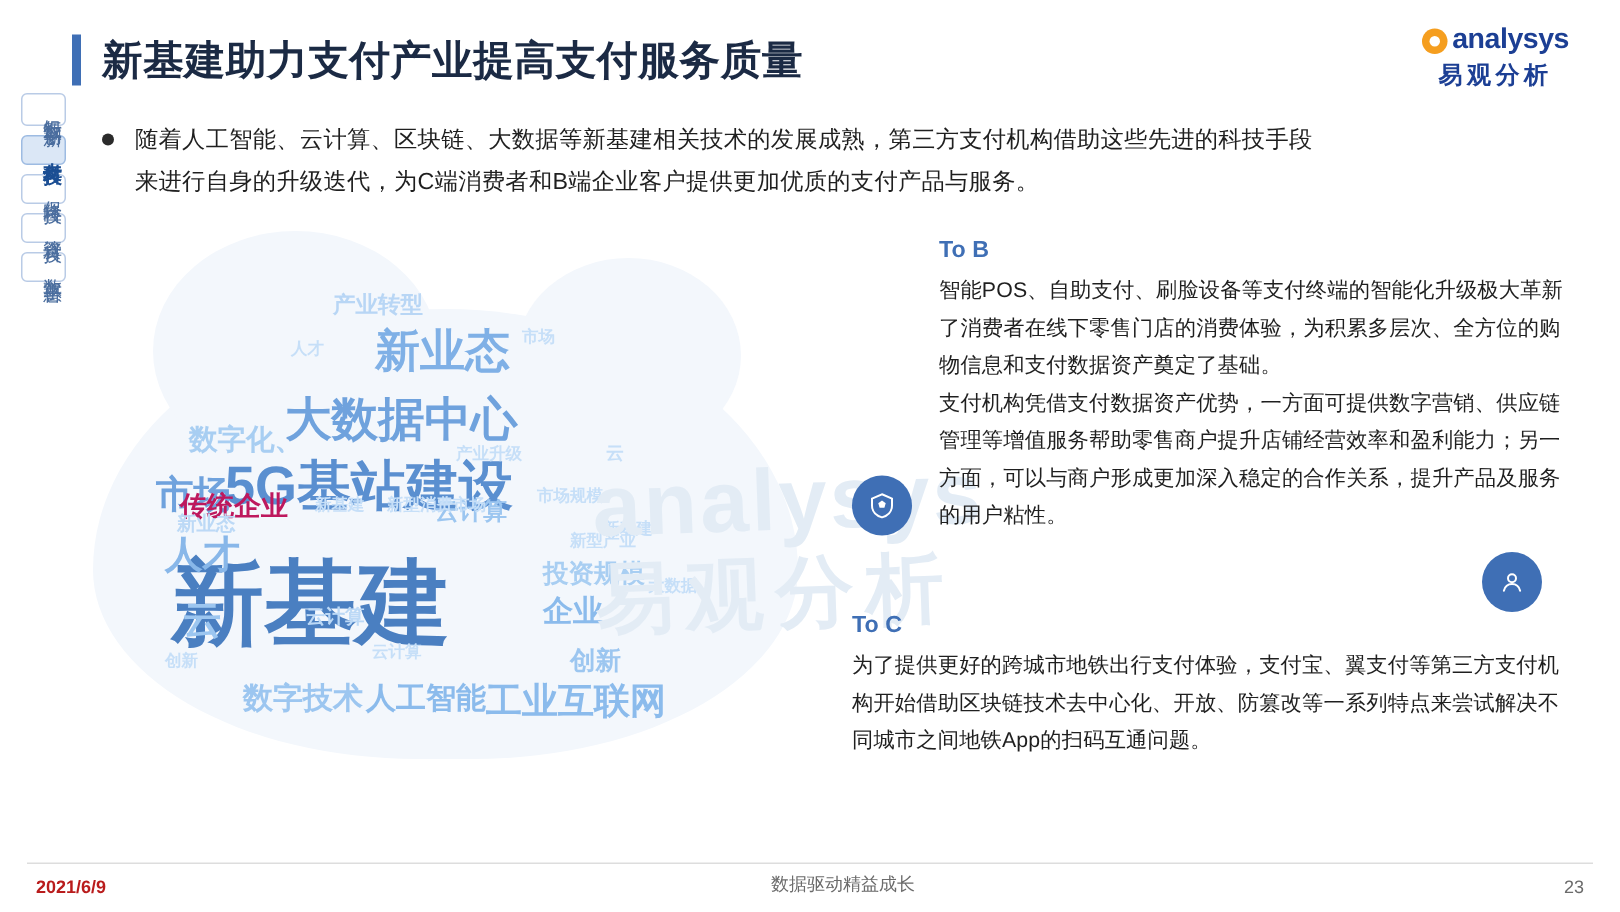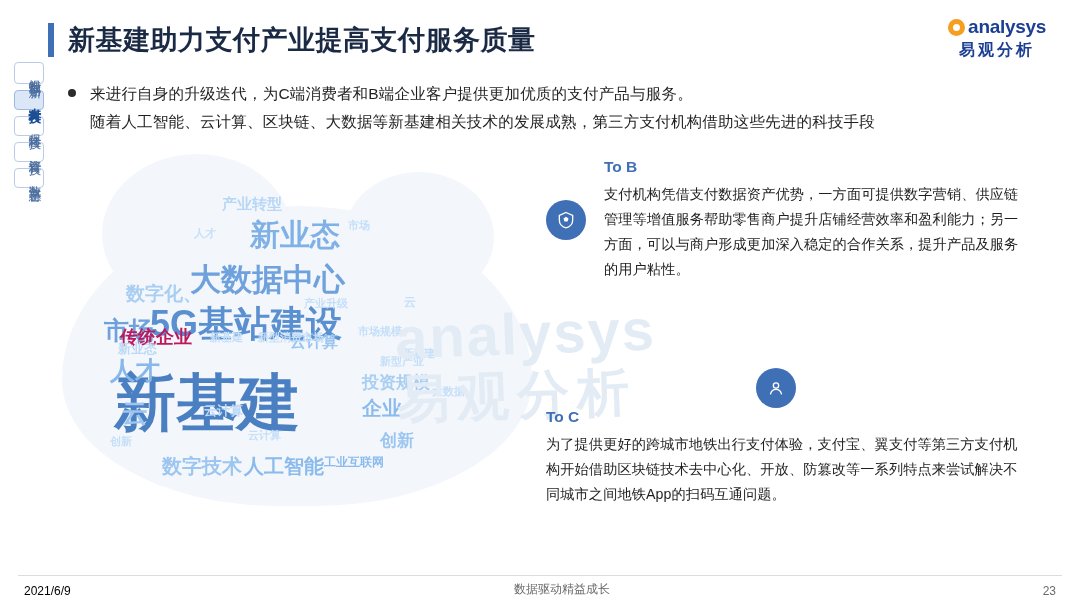--- a/index.html
+++ b/index.html
@@ -194,24 +194,24 @@
   .watermark .wm2 {
     display: block;
     font-size: 52px;
     margin-top: -6px;
     letter-spacing: 8px;
   }
 
   
   .section {
     position: absolute;
-    left: 546px;
+    left: 568px;
     width: 478px;
     display: flex;
-    align-items: center;
+    align-items: flex-end;
   }
   .section-b { top: 158px; }
   .section-c { top: 368px; flex-direction: column; }
 
   .sec-icon {
     width: 40px;
     height: 40px;
     border-radius: 50%;
     background: #3f6fb5;
     flex: 0 0 auto;
@@ -242,21 +242,22 @@
     right: 18px;
     bottom: 32px;
     height: 1px;
     background: #dddddd;
   }
   .footer-date {
     position: absolute;
     left: 24px;
     bottom: 10px;
     font-size: 12px;
-    color: #000000;
+    color: #b91c1c;
+    font-weight: bold;
   }
   .footer-center {
     position: absolute;
     left: 0; right: 0;
     bottom: 10px;
     text-align: center;
     font-size: 12px;
     color: #6b6b6b;
     margin-left: 44px;
   }
@@ -288,42 +289,42 @@
   <div class="nav-item">银行数字创新</div>
   <div class="nav-item active">支付科技</div>
   <div class="nav-item">保险科技</div>
   <div class="nav-item">资管科技</div>
   <div class="nav-item">数字普惠</div>
 </div>
 
 <div class="bullet-block">
   <span class="bullet-dot"></span>
   <div class="bullet-text">
+    <div>随着人工智能、云计算、区块链、大数据等新基建相关技术的发展成熟，第三方支付机构借助这些先进的科技手段</div>
     <div>来进行自身的升级迭代，为C端消费者和B端企业客户提供更加优质的支付产品与服务。</div>
-    <div>随着人工智能、云计算、区块链、大数据等新基建相关技术的发展成熟，第三方支付机构借助这些先进的科技手段</div>
   </div>
 </div>
 
 <div class="cloud-wrap">
   <div class="cloud-shape"></div>
   <div class="cloud-words" id="cloud-words">
       <span class="w" style="left: 52px; top: 196px; font-size: 62px; color: rgb(74, 127, 193);">新基建</span>
       <span class="w" style="left: 88px; top: 130px; font-size: 36px; color: rgb(90, 143, 208);">5G基站建设</span>
       <span class="w" style="left: 128px; top: 88px; font-size: 31px; color: rgb(111, 162, 221);">大数据中心</span>
       <span class="w" style="left: 188px; top: 44px; font-size: 30px; color: rgb(127, 176, 230);">新业态</span>
       <span class="w" style="left: 300px; top: 222px; font-size: 20px; color: rgb(139, 187, 236);">企业</span>
       <span class="w" style="left: 42px; top: 142px; font-size: 25px; color: rgb(111, 162, 221);">市场</span>
       <span class="w" style="left: 48px; top: 182px; font-size: 25px; color: rgb(136, 183, 233);">人才</span>
       <span class="w" style="left: 60px; top: 224px; font-size: 26px; color: rgb(156, 198, 240);">云</span>
       <span class="w" style="left: 64px; top: 108px; font-size: 19px; color: rgb(168, 206, 242);">数字化、</span>
       <span class="w" style="left: 300px; top: 198px; font-size: 17px; color: rgb(168, 206, 242);">投资规模</span>
       <span class="w" style="left: 318px; top: 256px; font-size: 17px; color: rgb(156, 198, 240);">创新</span>
       <span class="w" style="left: 100px; top: 280px; font-size: 20px; color: rgb(156, 198, 240);">数字技术</span>
       <span class="w" style="left: 182px; top: 280px; font-size: 20px; color: rgb(139, 187, 236);">人工智能</span>
-      <span class="w" style="left: 262px; top: 280px; font-size: 12px; color: rgb(139, 187, 236);">工业互联网</span>
+      <span class="w" style="left: 262px; top: 280px; font-size: 24px; color: rgb(139, 187, 236);">工业互联网</span>
       <span class="w" style="left: 160px; top: 20px; font-size: 15px; color: rgb(184, 214, 245);">产业转型</span>
       <span class="w" style="left: 58px; top: 152px; font-size: 18px; color: #be185d;">传统企业</span>
       <span class="w" style="left: 56px; top: 166px; font-size: 13px; color: rgb(188, 217, 246);">新业态</span>
       <span class="w" style="left: 228px; top: 158px; font-size: 16px; color: rgb(156, 198, 240);">云计算</span>
       <span class="w" style="left: 142px; top: 228px; font-size: 13px; color: rgb(188, 217, 246);">云计算</span>
       <span class="w" style="left: 286px; top: 44px; font-size: 11px; color: rgb(198, 223, 248);">市场</span>
       <span class="w" style="left: 132px; top: 52px; font-size: 11px; color: rgb(198, 223, 248);">人才</span>
       <span class="w" style="left: 342px; top: 120px; font-size: 12px; color: rgb(198, 223, 248);">云</span>
       <span class="w" style="left: 148px; top: 156px; font-size: 11px; color: rgb(198, 223, 248);">新基建</span>
       <span class="w" style="left: 196px; top: 156px; font-size: 11px; color: rgb(198, 223, 248);">新型消费市场</span>
@@ -344,20 +345,21 @@
 
 <div class="section section-b">
   <div class="sec-icon">
     <svg width="20" height="20" viewBox="0 0 24 24" aria-hidden="true">
       <path d="M12 3 L20 6.5 V12 C20 17 16.4 20.3 12 21.5 C7.6 20.3 4 17 4 12 V6.5 Z" fill="none" stroke="#ffffff" stroke-width="1.6"></path>
       <path d="M12 8 L15 10.2 L13.9 13.8 H10.1 L9 10.2 Z" fill="#ffffff"></path>
     </svg>
   </div>
   <div class="sec-body">
     <div class="sec-title">To B</div>
+    <p class="sec-para">智能POS、自助支付、刷脸设备等支付终端的智能化升级极大革新了消费者在线下零售门店的消费体验，为积累多层次、全方位的购物信息和支付数据资产奠定了基础。</p>
     <p class="sec-para">支付机构凭借支付数据资产优势，一方面可提供数字营销、供应链管理等增值服务帮助零售商户提升店铺经营效率和盈利能力；另一方面，可以与商户形成更加深入稳定的合作关系，提升产品及服务的用户粘性。</p>
   </div>
 </div>
 
 <div class="section section-c">
   <div class="sec-icon">
     <svg width="20" height="20" viewBox="0 0 24 24" aria-hidden="true">
       <circle cx="12" cy="9" r="3.2" fill="none" stroke="#ffffff" stroke-width="1.6"></circle>
       <path d="M5.5 19 C6.5 15 9 13.6 12 13.6 C15 13.6 17.5 15 18.5 19" fill="none" stroke="#ffffff" stroke-width="1.6" stroke-linecap="round"></path>
     </svg>

